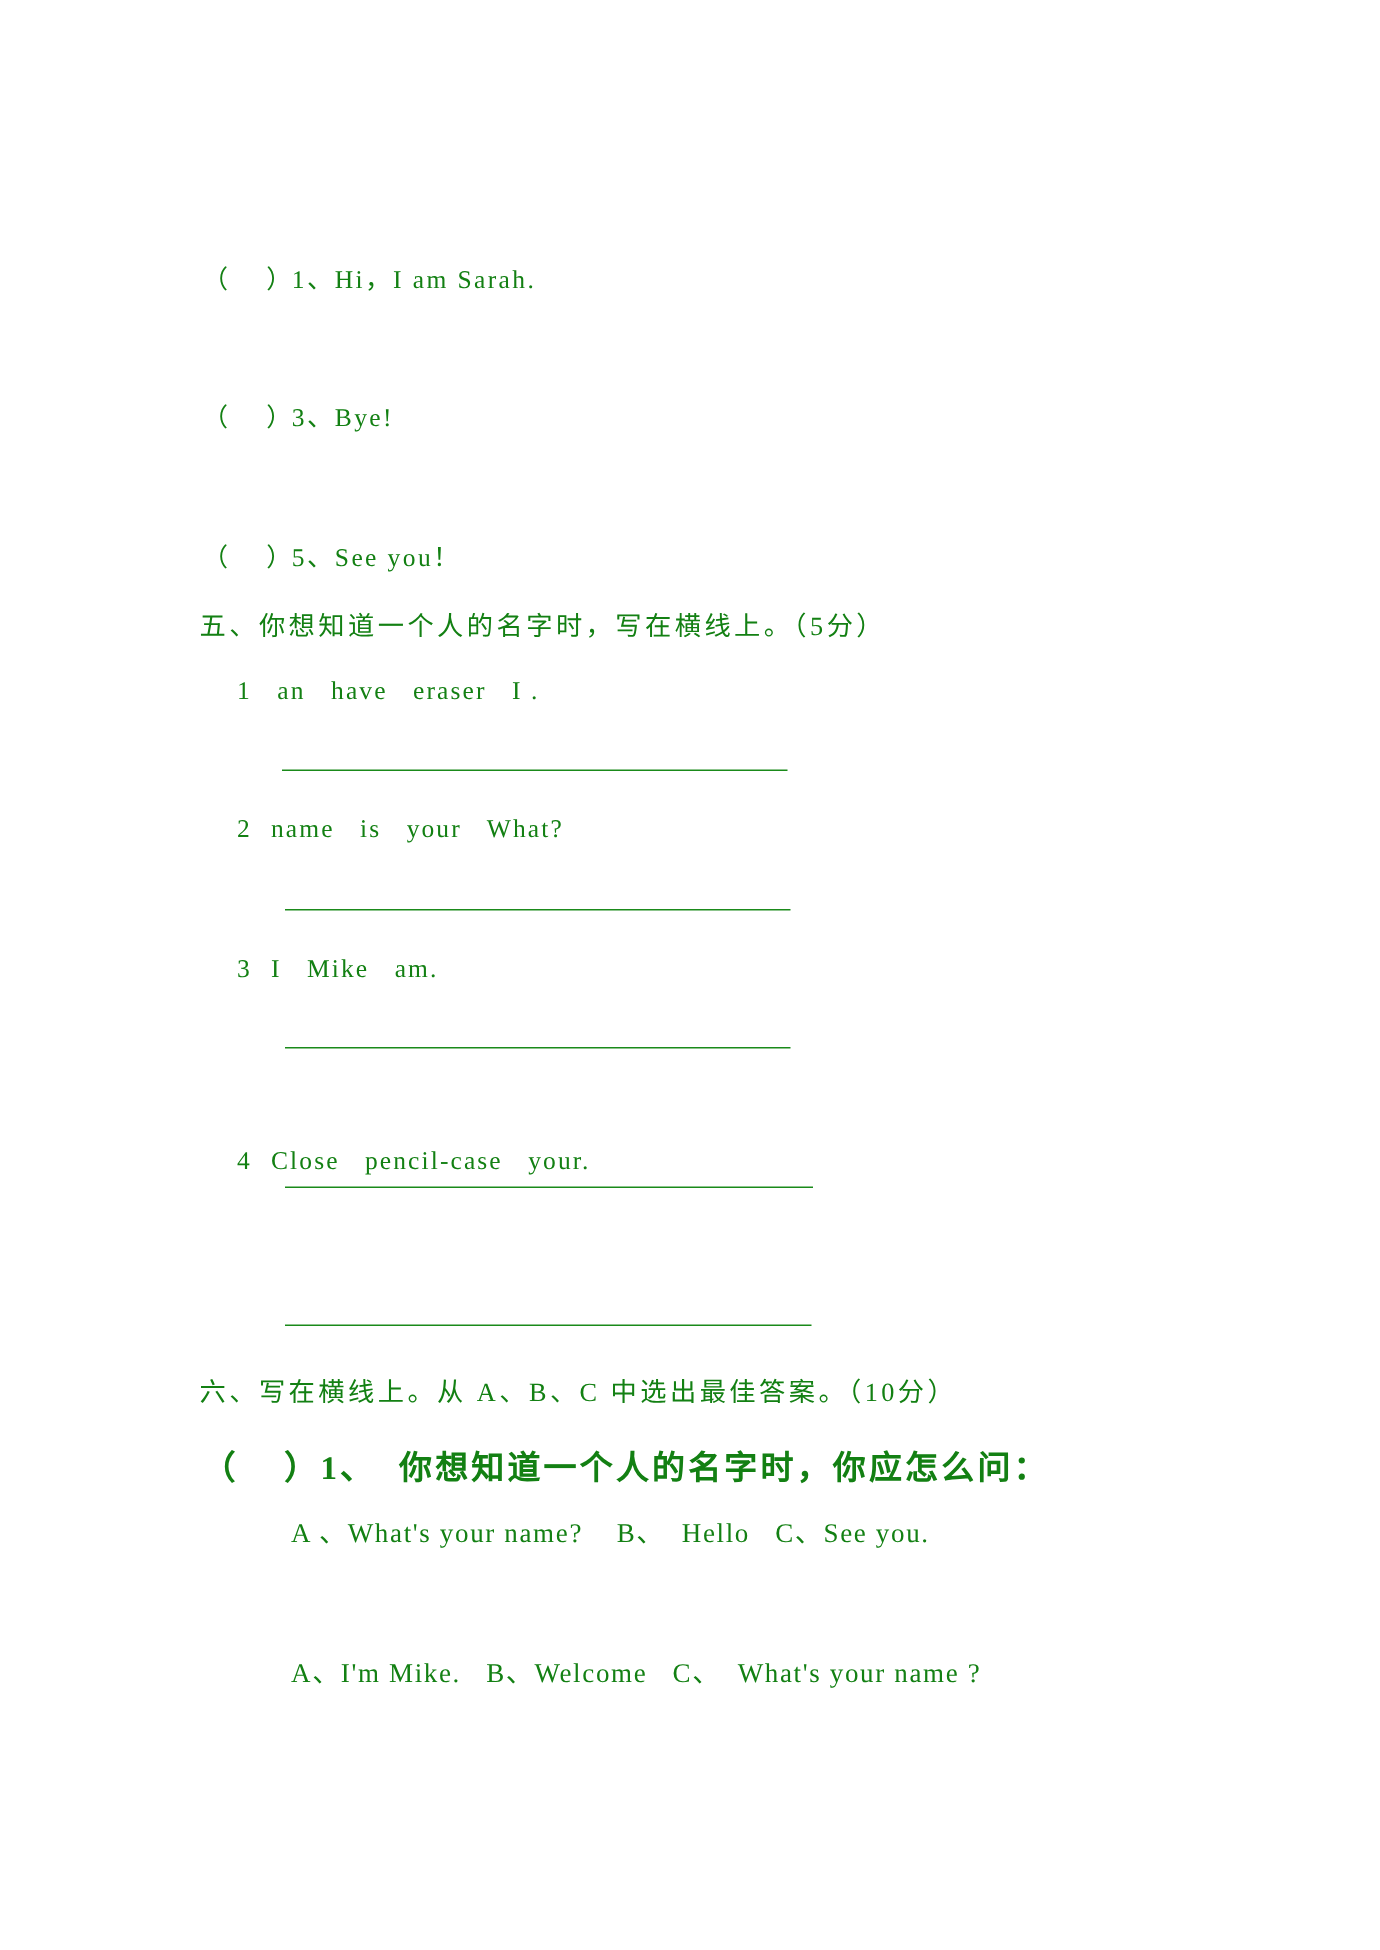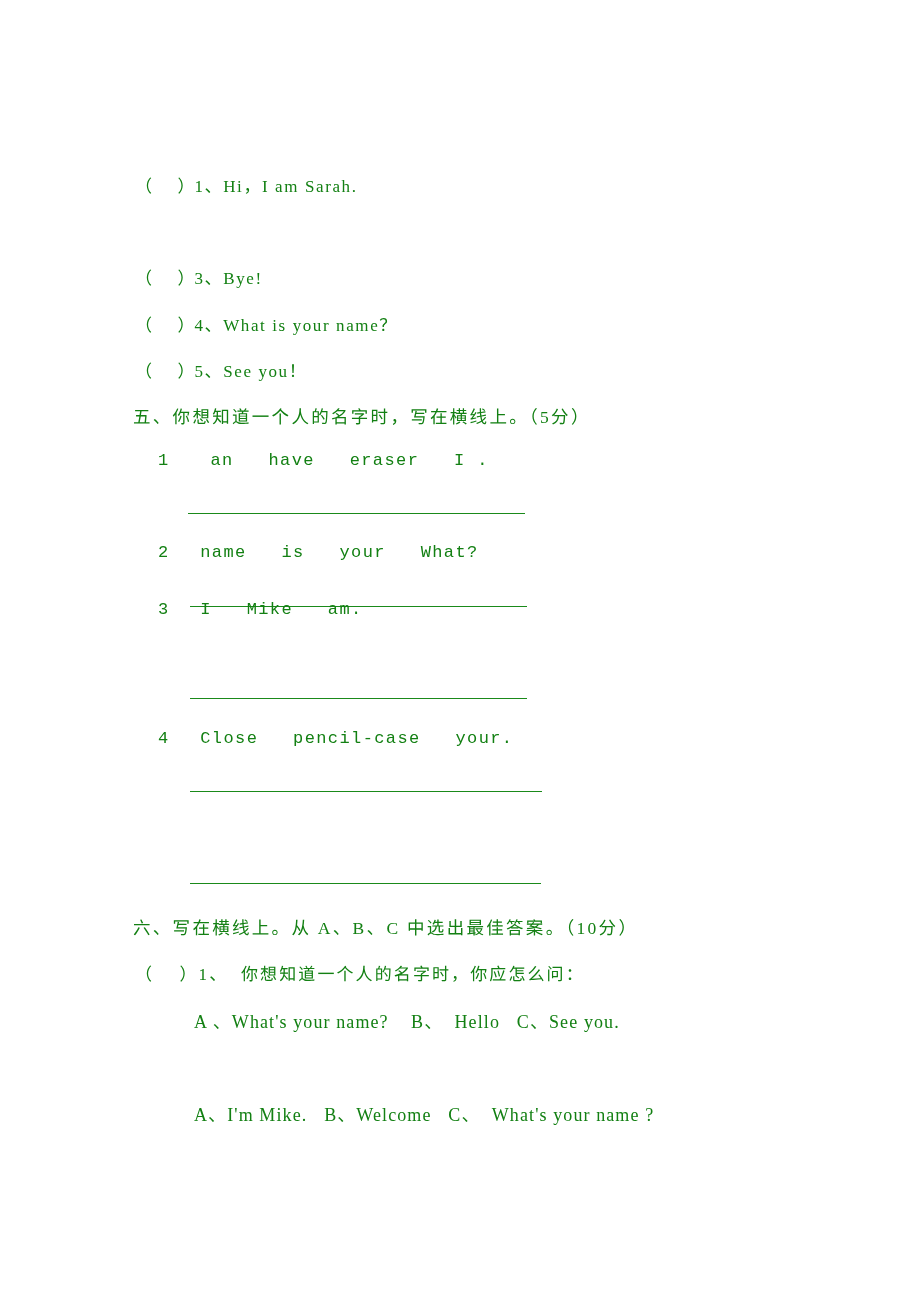--- a/index.html
+++ b/index.html
@@ -49,68 +49,67 @@
     left: 133px;
     font-size: 17.5px;
     letter-spacing: 2.3px;
   }
 
   
   .scramble-row {
     left: 158px;
     font-size: 17px;
     letter-spacing: 1.4px;
-    font-family: Liberation Mono, monospace;
   }
 
   
   .answer-line {
     position: absolute;
     height: 0;
     border-top: 1.6px solid #1a8a1a;
   }
 
   
   .mc-question {
     left: 135px;
-    font-size: 17px;
+    font-size: 22px;
     letter-spacing: 2.1px;
+    font-weight: bold;
   }
   .mc-options {
     left: 194px;
     font-size: 18px;
     letter-spacing: 1.1px;
   }
 </style>
 </head>
 <body>
 
 <div class="page">
 
   <div class="row judge-row" style="top:172px"><span class="brackets">（      ）</span><span>1、</span><span>Hi，I am Sarah.</span></div>
 
 
   <div class="row judge-row" style="top:264px"><span class="brackets">（      ）</span><span>3、</span><span>Bye!</span></div>
 
-  <div class="row judge-row" style="top:311px"><span class="brackets">（      ）</span><span>4、</span><span>What is your name？</span></div>
 
   <div class="row judge-row" style="top:357px"><span class="brackets">（      ）</span><span>5、</span><span>See you！</span></div>
 
   <div class="row section-heading" style="top:403px">五、你想知道一个人的名字时，写在横线上。（5分）</div>
 
   <div class="row scramble-row" style="top:451px"><span>1</span><span style="letter-spacing:0">    </span><span>an   have   eraser   I .</span></div>
   <div class="answer-line" style="left:188px; top:513px; width:337px"></div>
 
   <div class="row scramble-row" style="top:543px"><span>2</span><span style="letter-spacing:0">   </span><span>name   is   your   What?</span></div>
   <div class="answer-line" style="left:190px; top:606px; width:337px"></div>
 
-  <div class="row scramble-row" style="top:600px"><span>3</span><span style="letter-spacing:0">   </span><span>I   Mike   am.</span></div>
+  <div class="row scramble-row" style="top:636px"><span>3</span><span style="letter-spacing:0">   </span><span>I   Mike   am.</span></div>
   <div class="answer-line" style="left:190px; top:698px; width:337px"></div>
 
-  <div class="row scramble-row" style="top:729px"><span>4</span><span style="letter-spacing:0">   </span><span>Close   pencil-case   your.</span></div>
+  <div class="row scramble-row" style="top:764px"><span>4</span><span style="letter-spacing:0">   </span><span>Close   pencil-case   your.</span></div>
   <div class="answer-line" style="left:190px; top:791px; width:352px"></div>
 
   <div class="answer-line" style="left:190px; top:883px; width:351px"></div>
 
   <div class="row section-heading" style="top:914px">六、写在横线上。从 A、B、C 中选出最佳答案。（10分）</div>
 
   <div class="row mc-question" style="top:960px"><span class="brackets">（    ）</span><span>1、</span><span>  你想知道一个人的名字时，你应怎么问：</span></div>
   <div class="row mc-options" style="top:1007px">A 、What's your name?    B、  Hello   C、See you.</div>
 
   <div class="row mc-options" style="top:1100px">A、I'm Mike.   B、Welcome   C、  What's your name ?</div>

